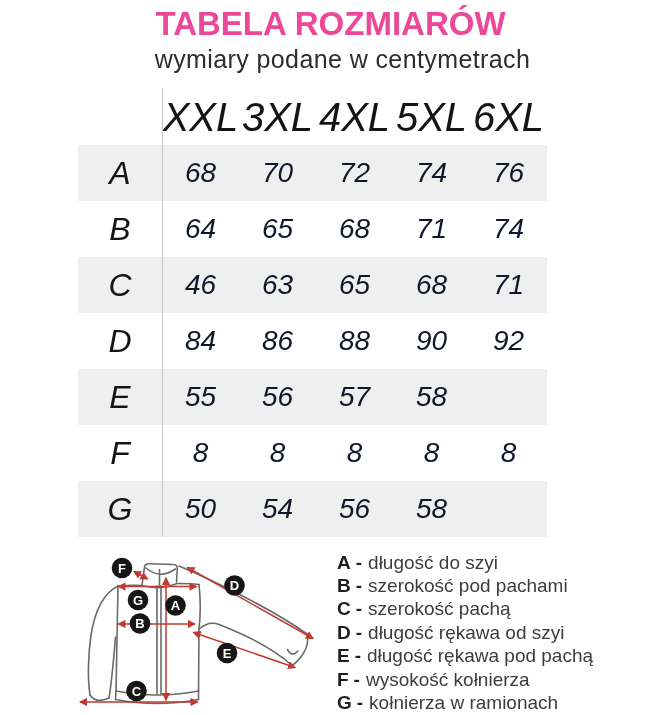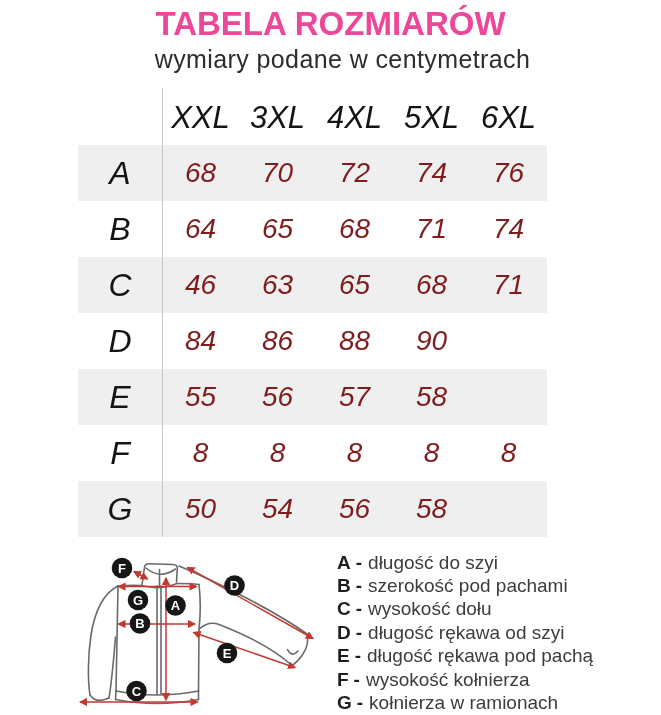--- a/index.html
+++ b/index.html
@@ -17,23 +17,23 @@
   }
   
   .size-table{
     position:absolute;left:78px;top:90px;width:469px;font-style:italic;
   }
   .thead{display:flex;height:55px;}
   .trow{display:flex;height:56px;}
   .trow.stripe{background:#efefef;}
   .c-label{width:84px;display:flex;align-items:center;justify-content:center;}
   .c-val{width:77px;display:flex;align-items:center;justify-content:center;}
-  .thead .c-val{font-size:31px;color:#141414;}
+  .thead .c-val{font-size:40px;color:#141414;}
   .trow .c-label{font-size:32px;color:#141414;}
-  .trow .c-val{font-size:28px;color:#7f1d1d;}
+  .trow .c-val{font-size:28px;color:#0f172a;}
   .v-divider{
     position:absolute;left:162px;top:88px;width:1px;height:449px;
     background:#c6c6c6;z-index:3;
   }
   
   .legend{position:absolute;left:337px;top:551px;}
   .legend-line{height:23.4px;display:flex;align-items:center;font-size:19px;color:#3c3c3c;white-space:nowrap;}
   .lg-letter{font-weight:700;color:#1e1e1e;}
   .lg-dash{font-weight:700;color:#1e1e1e;margin:0 6px 0 5px;}
   
@@ -82,20 +82,21 @@
     <div class="c-val">65</div>
     <div class="c-val">68</div>
     <div class="c-val">71</div>
   </div>
   <div class="trow">
     <div class="c-label">D</div>
     <div class="c-val">84</div>
     <div class="c-val">86</div>
     <div class="c-val">88</div>
     <div class="c-val">90</div>
+    <div class="c-val">92</div>
   </div>
   <div class="trow stripe">
     <div class="c-label">E</div>
     <div class="c-val">55</div>
     <div class="c-val">56</div>
     <div class="c-val">57</div>
     <div class="c-val">58</div>
   </div>
   <div class="trow">
     <div class="c-label">F</div>
@@ -200,21 +201,21 @@
     <span>długość do szyi</span>
   </div>
   <div class="legend-line">
     <span class="lg-letter">B</span>
     <span class="lg-dash">-</span>
     <span>szerokość pod pachami</span>
   </div>
   <div class="legend-line">
     <span class="lg-letter">C</span>
     <span class="lg-dash">-</span>
-    <span>wysokość dołu</span>
+    <span>szerokość pachą</span>
   </div>
   <div class="legend-line">
     <span class="lg-letter">D</span>
     <span class="lg-dash">-</span>
     <span>długość rękawa od szyi</span>
   </div>
   <div class="legend-line">
     <span class="lg-letter">E</span>
     <span class="lg-dash">-</span>
     <span>długość rękawa pod pachą</span>

